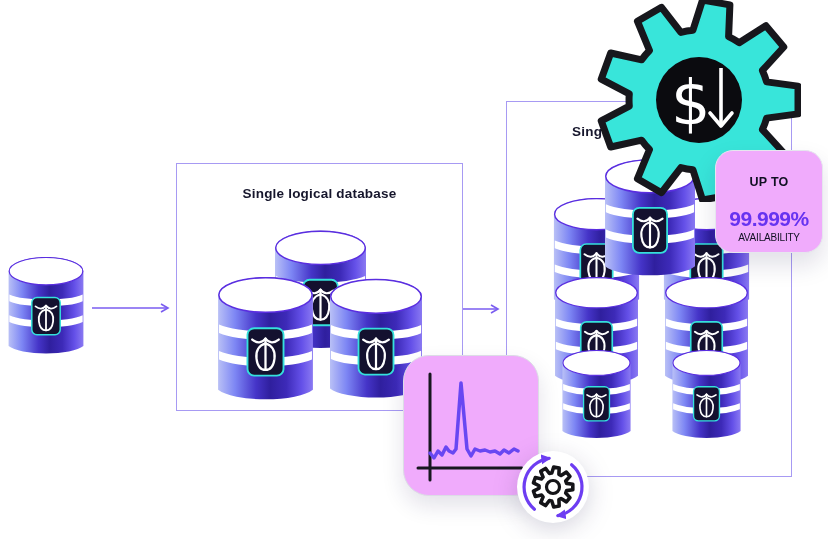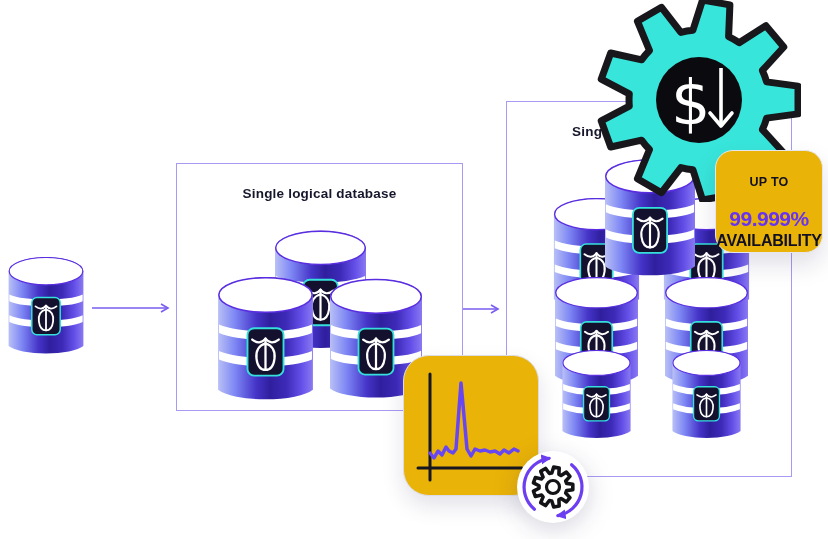--- a/index.html
+++ b/index.html
@@ -5,31 +5,31 @@
   html,body{margin:0;padding:0;background:#ffffff;}
   .stage{position:relative;width:828px;height:539px;background:#ffffff;overflow:hidden;
          font-family:"Liberation Sans",sans-serif;}
   .stage svg{position:absolute;left:0;top:0;}
   .box{position:absolute;border:1px solid #a79af3;background:#ffffff;z-index:1;box-sizing:border-box;}
   .box-title{position:absolute;left:0;right:0;top:22px;text-align:center;
              font-size:13.5px;font-weight:700;color:#16162c;letter-spacing:.2px;}
   #box-middle{left:176px;top:163px;width:287px;height:248px;}
   #box-right{left:506px;top:101px;width:286px;height:376px;}
   #layer-cyl{z-index:2;}
-  .card{position:absolute;background:#eab308;box-sizing:border-box;}
+  .card{position:absolute;background:#f0abfc;box-sizing:border-box;}
   #chart-card{left:403px;top:355px;width:136px;height:141px;border-radius:26px;
               border:1px solid #dcdce6;box-shadow:0 10px 22px rgba(24,16,70,.12);z-index:3;}
   #refresh-badge{left:506px;top:440px;z-index:4;filter:drop-shadow(0 6px 12px rgba(24,16,70,.18));}
   #gear-svg{left:597px;top:-2px;z-index:5;}
   #availability-card{left:715px;top:150px;width:108px;height:103px;border-radius:18px;
               border:1px solid #e6e6ee;box-shadow:0 12px 24px rgba(24,16,70,.13);
               z-index:6;text-align:center;padding-top:24px;}
   .avail-prefix{font-size:12.5px;font-weight:700;color:#101022;letter-spacing:.3px;}
   .avail-value{font-size:21px;font-weight:700;color:#6733f0;letter-spacing:-.5px;margin:18px 0 1px;}
-  .avail-suffix{font-size:16px;font-weight:700;color:#101022;letter-spacing:-.2px;}
+  .avail-suffix{font-size:10px;font-weight:400;color:#101022;letter-spacing:-.2px;}
 </style>
 </head>
 <body>
 
 <div class="stage">
 
   <div class="box" id="box-middle">
     <div class="box-title">Single logical database</div>
   </div>
   <div class="box" id="box-right">

